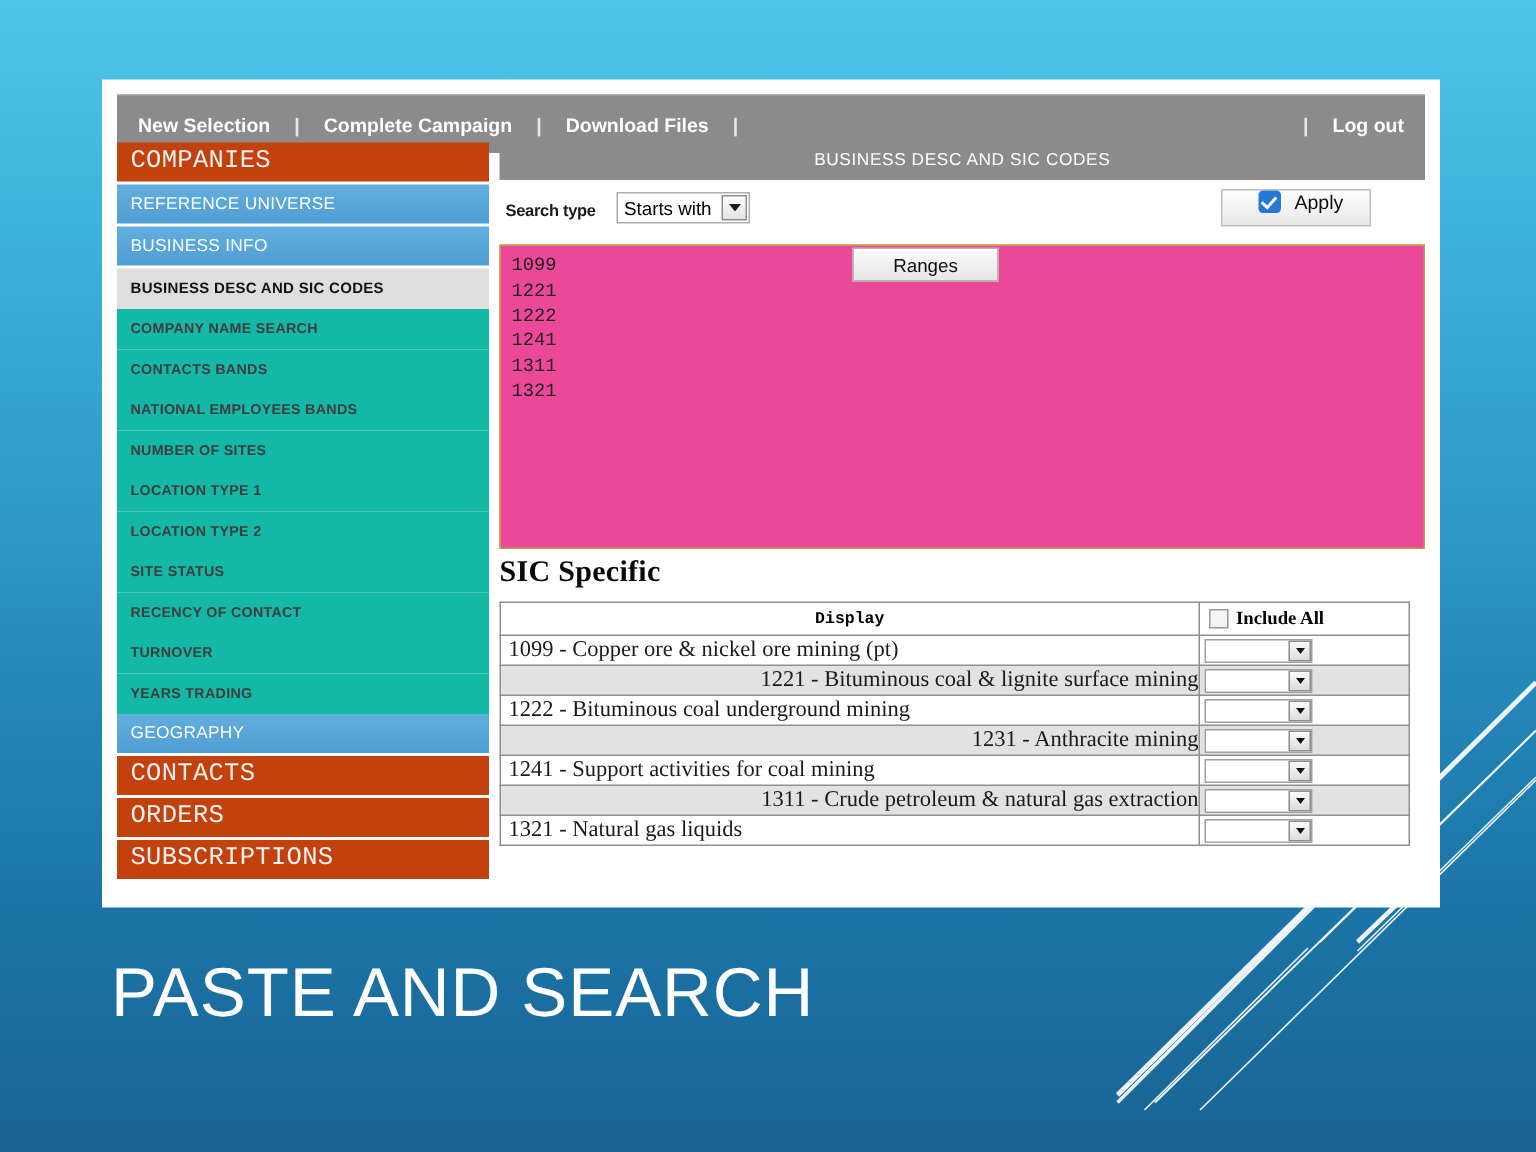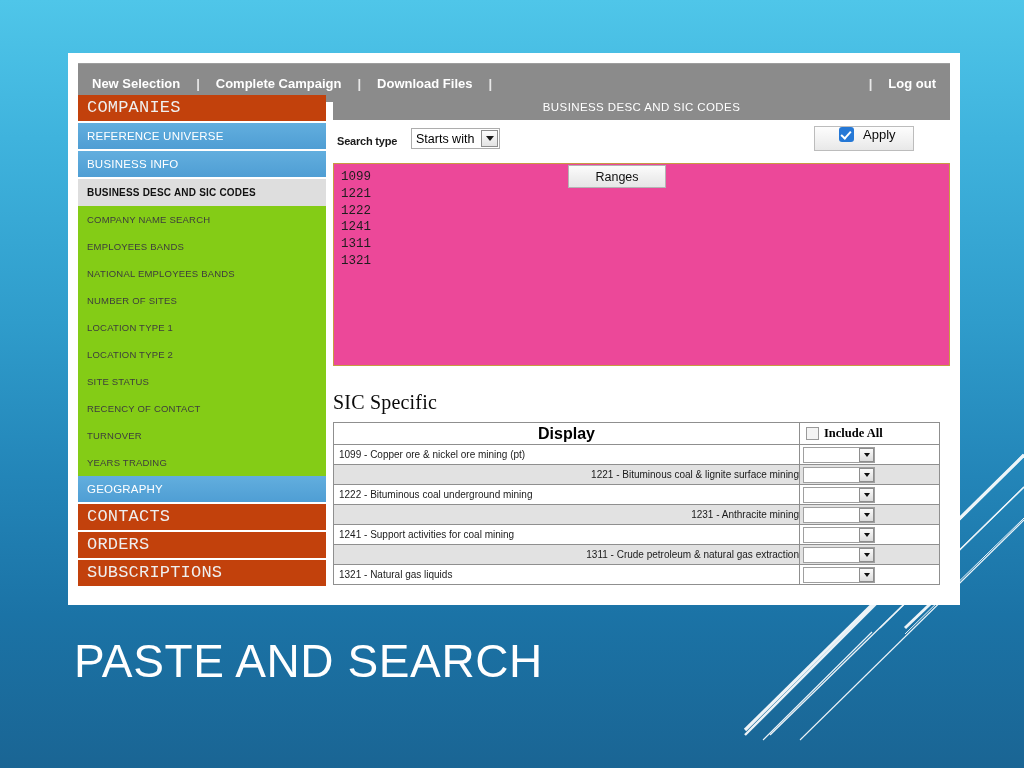--- a/index.html
+++ b/index.html
@@ -106,27 +106,27 @@
     color: #efefef;
     font-size: 17px;
     font-family: Liberation Mono, monospace;
   }
   .side-item.blue {
     background: linear-gradient(to bottom, #62aede 0%, #4f9ed4 100%);
     color: #ffffff;
     font-size: 11.5px;
   }
   .side-item.sub {
-    background: #84cc16;
+    background: #14b8a6;
     color: #3d3d3d;
     font-size: 9.5px;
     height: 27px;
     line-height: 27px;
     margin-bottom: 0;
-    font-weight: normal;
+    font-weight: bold;
   }
   .side-item.sub.active {
     background: #dedede;
     color: #111111;
     font-weight: bold;
     font-size: 10px;
   }
 
   
   #content {
@@ -261,23 +261,23 @@
     font-family: "Liberation Mono", "DejaVu Sans Mono", monospace;
     font-size: 12.5px;
     color: #1d1d1d;
     line-height: 16.8px;
     overflow: hidden;
   }
   #paste-area .code-line { white-space: pre; }
 
   
   #sic-heading {
-    margin-top: 25px;
+    margin-top: 4px;
     font-family: "Liberation Serif", serif;
-    font-weight: normal;
+    font-weight: bold;
     font-size: 20px;
     color: #0a0a0a;
     letter-spacing: 0.2px;
   }
 
   
   #sic-table {
     margin-top: 8px;
     width: 606px;
     border-collapse: collapse;
@@ -285,22 +285,22 @@
     table-layout: fixed;
   }
   #sic-table th, #sic-table td {
     border: 1px solid #8f8f8f;
     box-sizing: border-box;
     height: 20px;
     padding: 0;
   }
   #sic-table th.display-head {
     text-align: center;
-    font-family: Liberation Sans, sans-serif;
-    font-size: 16px;
+    font-family: Liberation Mono, monospace;
+    font-size: 11px;
     font-weight: bold;
     color: #000;
     background: #ffffff;
     height: 22px;
   }
   #sic-table th.include-head {
     background: #ffffff;
     text-align: left;
     padding-left: 6px;
     height: 22px;
@@ -318,23 +318,23 @@
     flex: 0 0 auto;
   }
   .include-head-inner .txt {
     font-family: "Liberation Serif", serif;
     font-size: 12.5px;
     font-weight: bold;
     color: #000;
   }
   #sic-table td.desc {
     padding-left: 5px;
-    font-size: 10px;
+    font-size: 15px;
     color: #1a1a1a;
-    font-family: Liberation Sans, sans-serif;
+    font-family: Liberation Serif, serif;
     white-space: nowrap;
     overflow: hidden;
   }
   #sic-table tr.odd td { background: #ffffff; }
   #sic-table tr.even td { background: #e2e2e2; text-align: right; }
   #sic-table td.pick { padding-left: 3px; }
   .row-select {
     width: 72px;
     height: 16px;
     background: #ffffff;
@@ -398,21 +398,21 @@
       <span class="nav-sep">|</span>
       <span class="nav-item">Log out</span>
     </div>
 
     <div id="sidebar">
       <div class="side-item grey">COMPANIES</div>
       <div class="side-item blue">REFERENCE UNIVERSE</div>
       <div class="side-item blue">BUSINESS INFO</div>
       <div class="side-item sub active">BUSINESS DESC AND SIC CODES</div>
       <div class="side-item sub">COMPANY NAME SEARCH</div>
-      <div class="side-item sub">EMPLOYEES BANDS</div>
+      <div class="side-item sub">CONTACTS BANDS</div>
       <div class="side-item sub">NATIONAL EMPLOYEES BANDS</div>
       <div class="side-item sub">NUMBER OF SITES</div>
       <div class="side-item sub">LOCATION TYPE 1</div>
       <div class="side-item sub">LOCATION TYPE 2</div>
       <div class="side-item sub">SITE STATUS</div>
       <div class="side-item sub">RECENCY OF CONTACT</div>
       <div class="side-item sub">TURNOVER</div>
       <div class="side-item sub">YEARS TRADING</div>
       <div class="side-item blue">GEOGRAPHY</div>
       <div class="side-item grey">CONTACTS</div>

